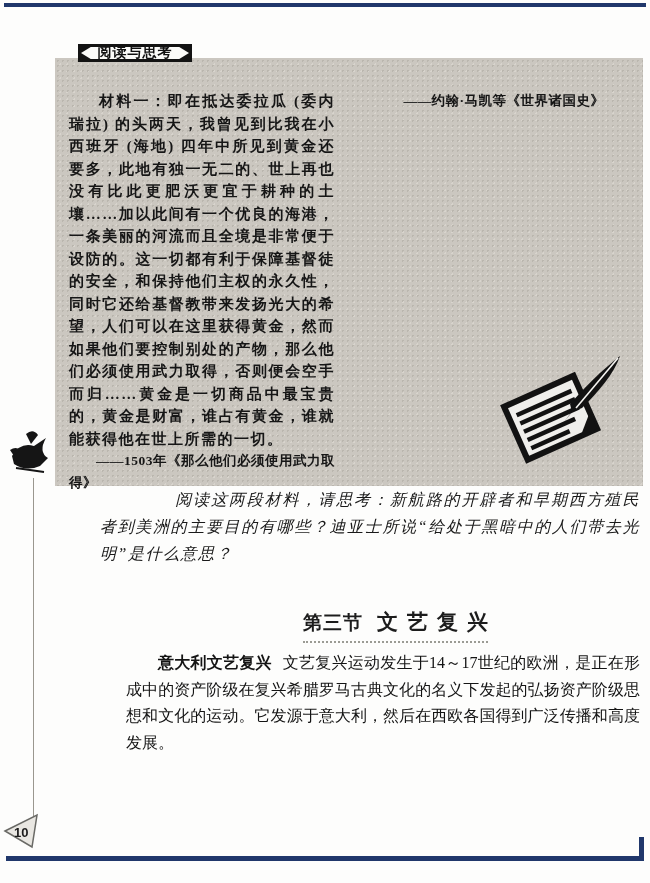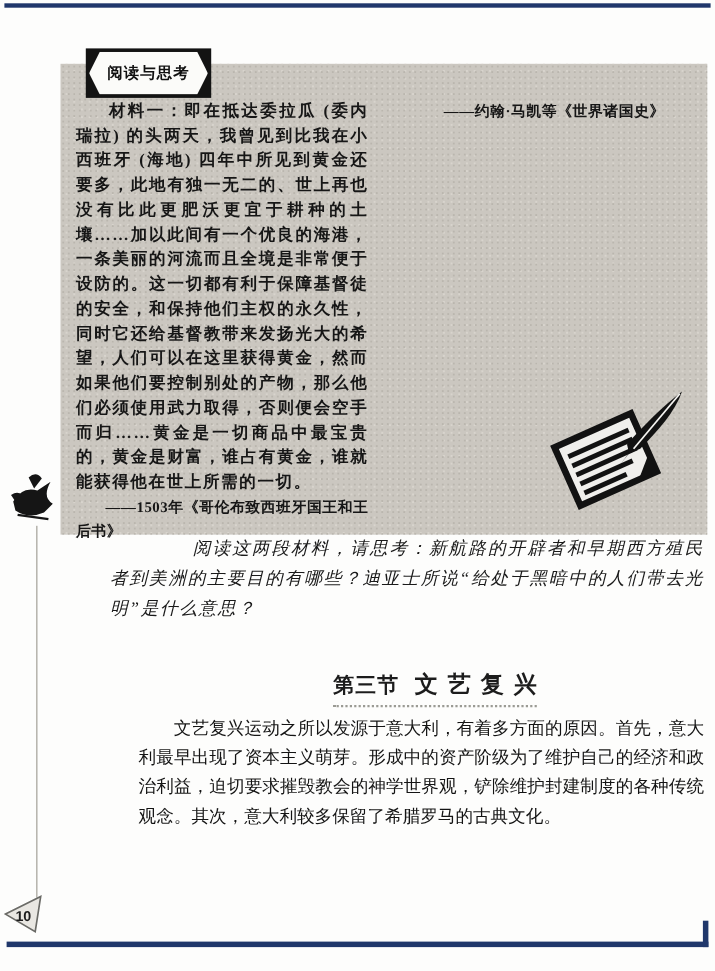--- a/index.html
+++ b/index.html
@@ -8,21 +8,21 @@
     font-family:"Liberation Serif","DejaVu Serif",serif;color:#141414;overflow:hidden;
   }
   
   .rule{position:absolute;background:#20376b;}
   #rule-top{left:4px;top:3px;width:642px;height:4px;}
   #rule-bottom{left:6px;top:856px;width:638px;height:5px;}
   #rule-corner{left:639px;top:837px;width:5px;height:24px;}
 
   
   #label{
-    position:absolute;left:78px;top:44px;width:114px;height:45px;
+    position:absolute;left:78px;top:44px;width:114px;height:18px;
     background:#131313;padding:0;z-index:3;
   }
   #label .hex{
     position:absolute;left:3px;top:3px;right:3px;bottom:3px;background:#fbfbf9;
     clip-path:polygon(0 50%,9% 0,91% 0,100% 50%,91% 100%,9% 100%);
     display:flex;align-items:center;justify-content:center;
     font-family:"Liberation Sans","DejaVu Sans",sans-serif;
     font-weight:bold;font-size:14px;letter-spacing:1px;color:#111;
   }
 
@@ -89,21 +89,21 @@
   <div id="rule-top" class="rule"></div>
 
   <div id="label">
     <div class="hex">阅读与思考</div>
   </div>
 
   <div id="graybox">
     <div class="cols">
       <div class="mat col1">
         <p><span class="mat-head">材料一：</span><span>即在抵达委拉瓜 (委内瑞拉) 的头两天，我曾见到比我在小西班牙 (海地) 四年中所见到黄金还要多，此地有独一无二的、世上再也没有比此更肥沃更宜于耕种的土壤……加以此间有一个优良的海港，一条美丽的河流而且全境是非常便于设防的。这一切都有利于保障基督徒的安全，和保持他们主权的永久性，同时它还给基督教带来发扬光大的希望，人们可以在这里获得黄金，然而如果他们要控制别处的产物，那么他们必须使用武力取得，否则便会空手而归……黄金是一切商品中最宝贵的，黄金是财富，谁占有黄金，谁就能获得他在世上所需的一切。</span></p>
-        <p class="src src-left">——1503年《哥伦布致西班牙国王和王后书》</p>
+        <p class="src src-left">——1503年《那么他们必须使用武力取得》</p>
       </div>
       <div class="mat col2">
         <p class="src src-right">——约翰·马凯等《世界诸国史》</p>
       </div>
     </div>
   </div>
 
   <svg id="quill" viewBox="0 0 132 110">
     <g transform="rotate(-24 60 62)">
       <rect x="20" y="34" width="76" height="58" fill="#f0efec" stroke="#121212" stroke-width="6"></rect>
@@ -135,19 +135,19 @@
 
   <div id="question">
     <p>阅读这两段材料，请思考：新航路的开辟者和早期西方殖民者到美洲的主要目的有哪些？迪亚士所说“给处于黑暗中的人们带去光明”是什么意思？</p>
   </div>
 
   <div id="section-title">
     <span class="pre">第三节</span><span class="main">文艺复兴</span>
   </div>
 
   <div id="body-text">
-    <p><span class="lead"></span><span>文艺复兴运动之所以发源于意大利，有着多方面的原因。首先，意大利最早出现了资本主义萌芽。形成中的资产阶级为了维护自己的经济和政治利益，迫切要求摧毁教会的神学世界观，铲除维护封建制度的各种传统观念。其次，意大利较多保留了希腊罗马的古典文化。</span></p>
+    <p><span class="lead">意大利文艺复兴</span><span>文艺复兴运动发生于14～17世纪的欧洲，是正在形成中的资产阶级在复兴希腊罗马古典文化的名义下发起的弘扬资产阶级思想和文化的运动。它发源于意大利，然后在西欧各国得到广泛传播和高度发展。</span></p>
   </div>
 
   <div id="rule-bottom" class="rule"></div>
   <div id="rule-corner" class="rule"></div>
 
 </div>
 
 </body></html>

